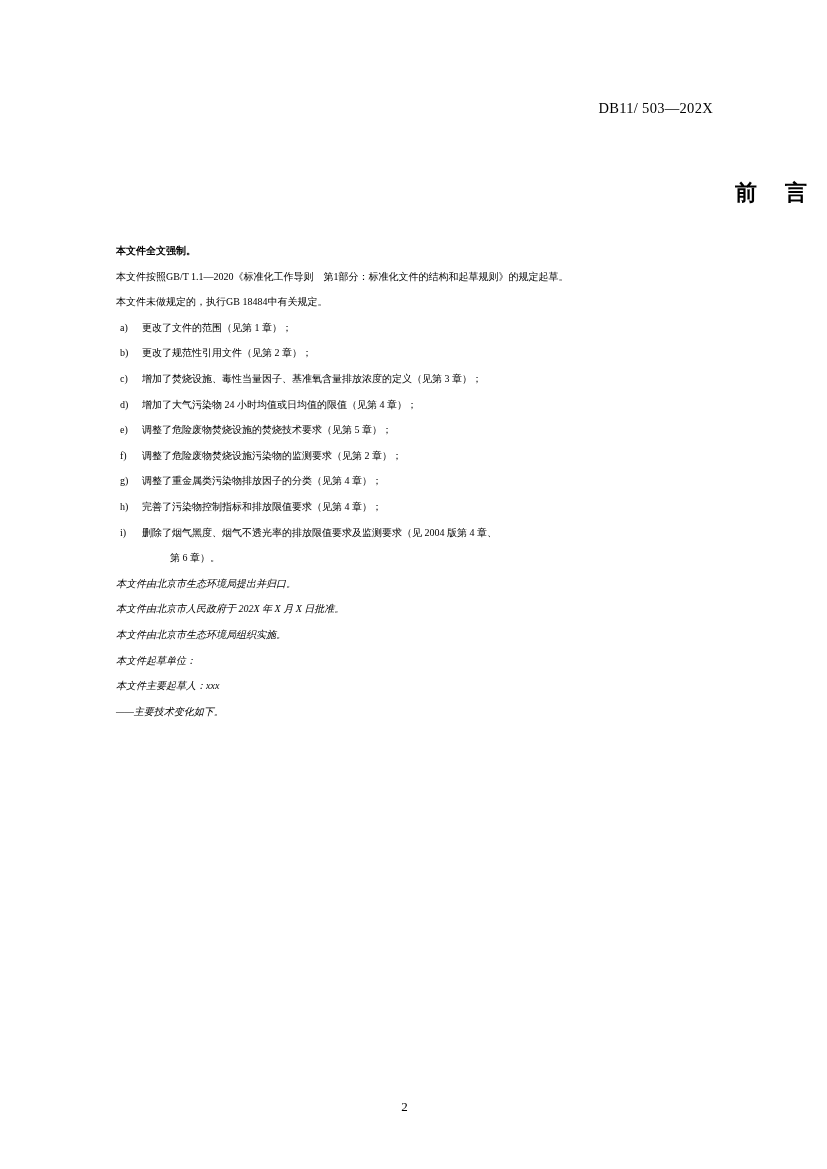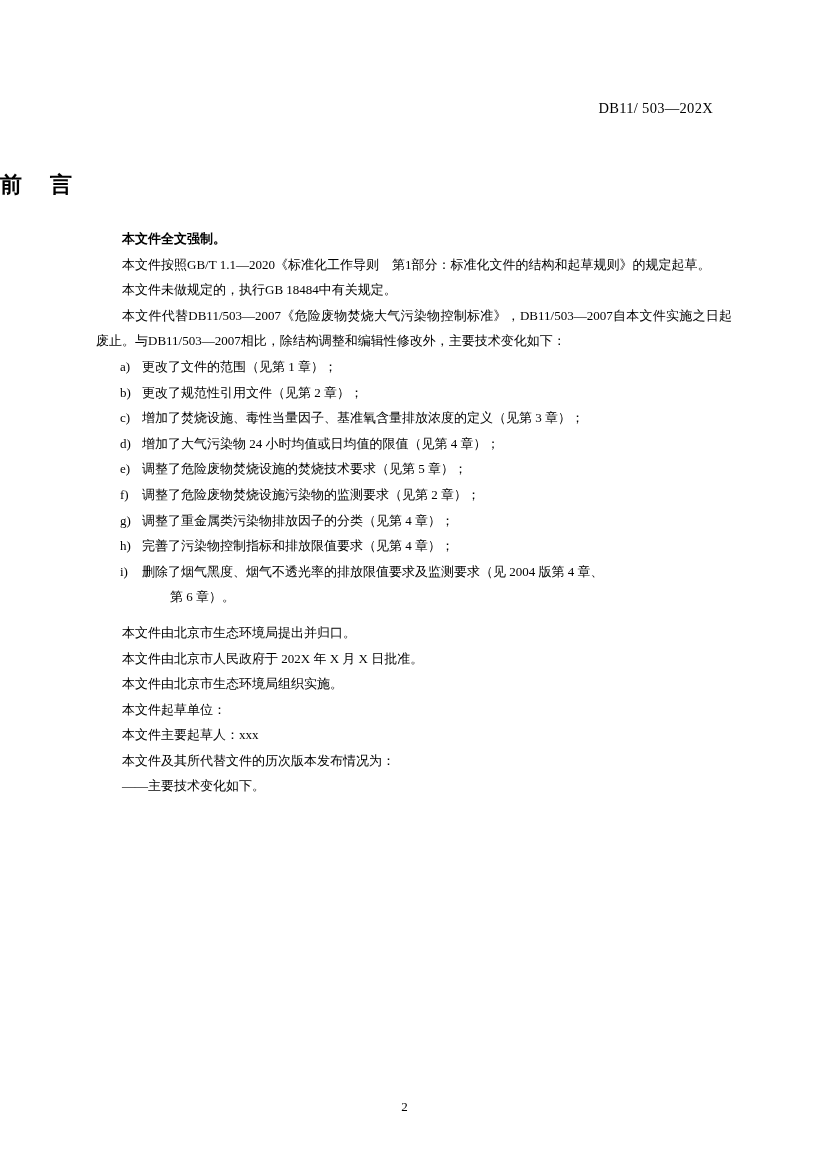--- a/index.html
+++ b/index.html
@@ -26,36 +26,36 @@
     right: 96px;
     top: 100px;
     font-size: 14.5px;
     letter-spacing: 0.3px;
     white-space: nowrap;
   }
   .doc-title {
     position: absolute;
     left: 0;
     right: 0;
-    top: 170px;
-    text-align: left;
+    top: 178px;
+    text-align: right;
     font-size: 22px;
     font-weight: bold;
     letter-spacing: 2px;
   }
   .doc-title .gap {
     display: inline-block;
     width: 26px;
   }
   .body-block {
     position: absolute;
     left: 96px;
-    top: 226px;
+    top: 238px;
     width: 636px;
-    font-size: 13px;
+    font-size: 10px;
     line-height: 25.6px;
     text-align: justify;
   }
   .p {
     margin: 0;
     text-indent: 2em;
   }
   .p-bold {
     margin: 0;
     text-indent: 2em;
@@ -84,21 +84,22 @@
     font-family: "Liberation Serif", serif;
   }
   .list li .cont {
     display: block;
   }
   .list li .cont2 {
     display: block;
     padding-left: 28px;
   }
   .tail {
-    margin-top: 10px;
+    margin-top: 0;
+    font-style: italic;
   }
   .page-number {
     position: absolute;
     left: 0;
     right: 0;
     bottom: 54px;
     text-align: center;
     font-size: 13px;
   }
 </style>
@@ -114,21 +115,20 @@
   </div>
 
   <div class="body-block">
 
     <p class="p-bold">本文件全文强制。</p>
 
     <p class="p">本文件按照GB/T 1.1—2020《标准化工作导则　第1部分：标准化文件的结构和起草规则》的规定起草。</p>
 
     <p class="p">本文件未做规定的，执行GB 18484中有关规定。</p>
 
-    <p class="p">本文件代替DB11/503—2007《危险废物焚烧大气污染物控制标准》，DB11/503—2007自本文件实施之日起废止。与DB11/503—2007相比，除结构调整和编辑性修改外，主要技术变化如下：</p>
 
     <ul class="list">
       <li>
         <span class="marker">a)</span>
         <span class="cont">更改了文件的范围（见第 1 章）；</span>
       </li>
       <li>
         <span class="marker">b)</span>
         <span class="cont">更改了规范性引用文件（见第 2 章）；</span>
       </li>
@@ -162,21 +162,20 @@
         <span class="cont2">第 6 章）。</span>
       </li>
     </ul>
 
     <div class="tail">
       <p class="p-noindent">本文件由北京市生态环境局提出并归口。</p>
       <p class="p-noindent">本文件由北京市人民政府于 202X 年 X 月 X 日批准。</p>
       <p class="p-noindent">本文件由北京市生态环境局组织实施。</p>
       <p class="p-noindent">本文件起草单位：</p>
       <p class="p-noindent">本文件主要起草人：xxx</p>
-      <p class="p-noindent">本文件及其所代替文件的历次版本发布情况为：</p>
       <p class="p-noindent">——主要技术变化如下。</p>
     </div>
 
   </div>
 
   <div class="page-number">2</div>
 
 </div>
 
 </body></html>

